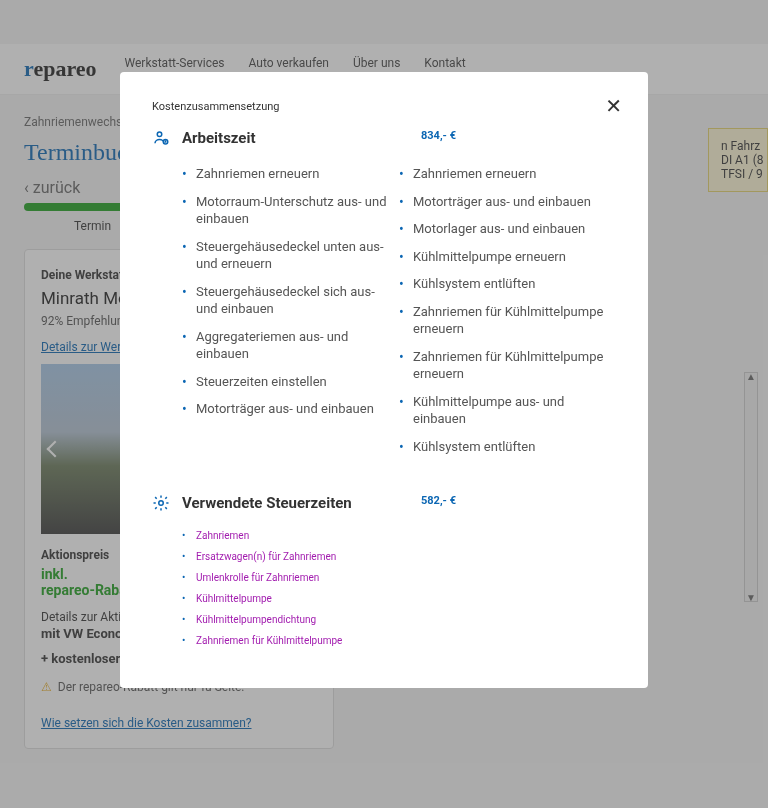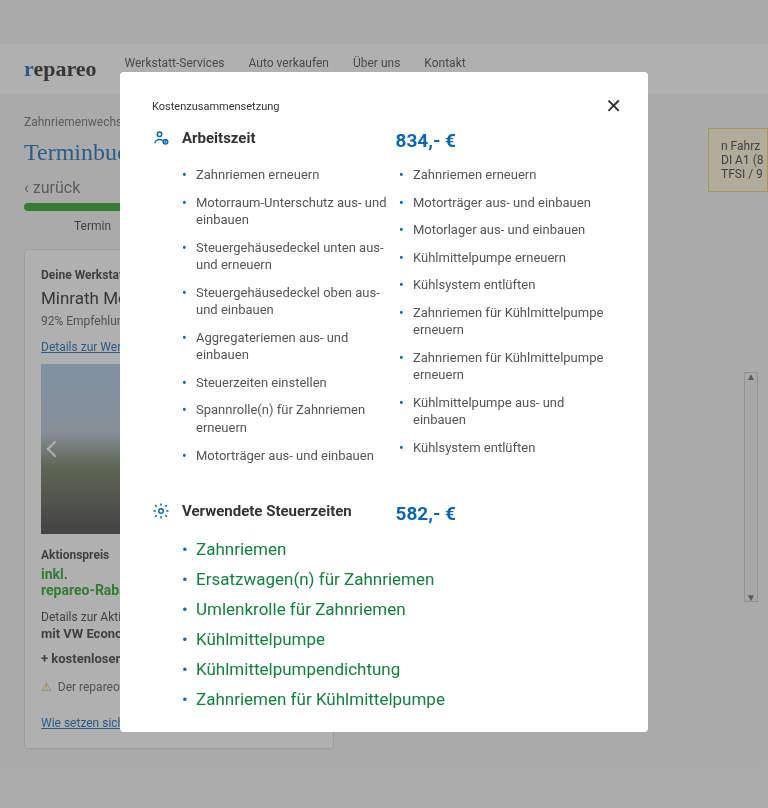--- a/index.html
+++ b/index.html
@@ -105,35 +105,35 @@
 .close {
   position: absolute; top: 24px; right: 26px;
   background: none; border: none; font-size: 20px; cursor: pointer; color: #333;
   line-height: 1;
 }
 .section {
   display: flex; align-items: flex-start; gap: 10px; margin-bottom: 14px;
 }
 .section-icon { color: #0b66b3; font-size: 16px; width: 20px; display:inline-block; }
 .section-title { font-weight: bold; font-size: 15px; color: #333; flex: 1; }
-.section-price { color: #0b66b3; font-weight: bold; font-size: 19px; margin-right: 160px;}
+.section-price { color: #0b66b3; font-weight: bold; font-size: 11px; margin-right: 160px;}
 .cols { display: flex; margin-left: 30px; margin-bottom: 28px; }
 .col { flex:1; }
 .col ul { list-style: none; }
 .col li {
   position: relative; padding-left: 14px; font-size: 13px; color: #555;
   margin-bottom: 10px; line-height: 1.35;
 }
 .col li::before {
   content: "•"; position: absolute; left: 0; top: 0; color: #0b66b3; font-size: 14px;
 }
 .single-col { margin-left: 30px; }
 .single-col ul { list-style: none; }
 .single-col li {
-  position: relative; padding-left: 14px; font-size: 17px; color: #15803d;
+  position: relative; padding-left: 14px; font-size: 10px; color: #a21caf;
   margin-bottom: 10px;
 }
 .single-col li::before {
   content: "•"; position: absolute; left: 0; top: 0; color: #0b66b3;
 }
 .scroll-hint {
   position: absolute; right: 10px; top: 372px; width: 14px; height: 230px;
   background: #f0f0f0; border:1px solid #ccc;
 }
 .scroll-hint::before {
@@ -212,24 +212,23 @@
       </span>
       <span class="section-title">Arbeitszeit</span>
       <span class="section-price">834,- €</span>
     </div>
     <div class="cols">
       <div class="col">
           <ul id="work-left">
             <li>Zahnriemen erneuern</li>
             <li>Motorraum-Unterschutz aus- und einbauen</li>
             <li>Steuergehäusedeckel unten aus- und erneuern</li>
-            <li>Steuergehäusedeckel oben aus- und einbauen</li>
+            <li>Steuergehäusedeckel sich aus- und einbauen</li>
             <li>Aggregateriemen aus- und einbauen</li>
             <li>Steuerzeiten einstellen</li>
-            <li>Spannrolle(n) für Zahnriemen erneuern</li>
             <li>Motorträger aus- und einbauen</li>
           </ul>
         </div>
       <div class="col">
           <ul id="work-right">
             <li>Zahnriemen erneuern</li>
             <li>Motorträger aus- und einbauen</li>
             <li>Motorlager aus- und einbauen</li>
             <li>Kühlmittelpumpe erneuern</li>
             <li>Kühlsystem entlüften</li>

